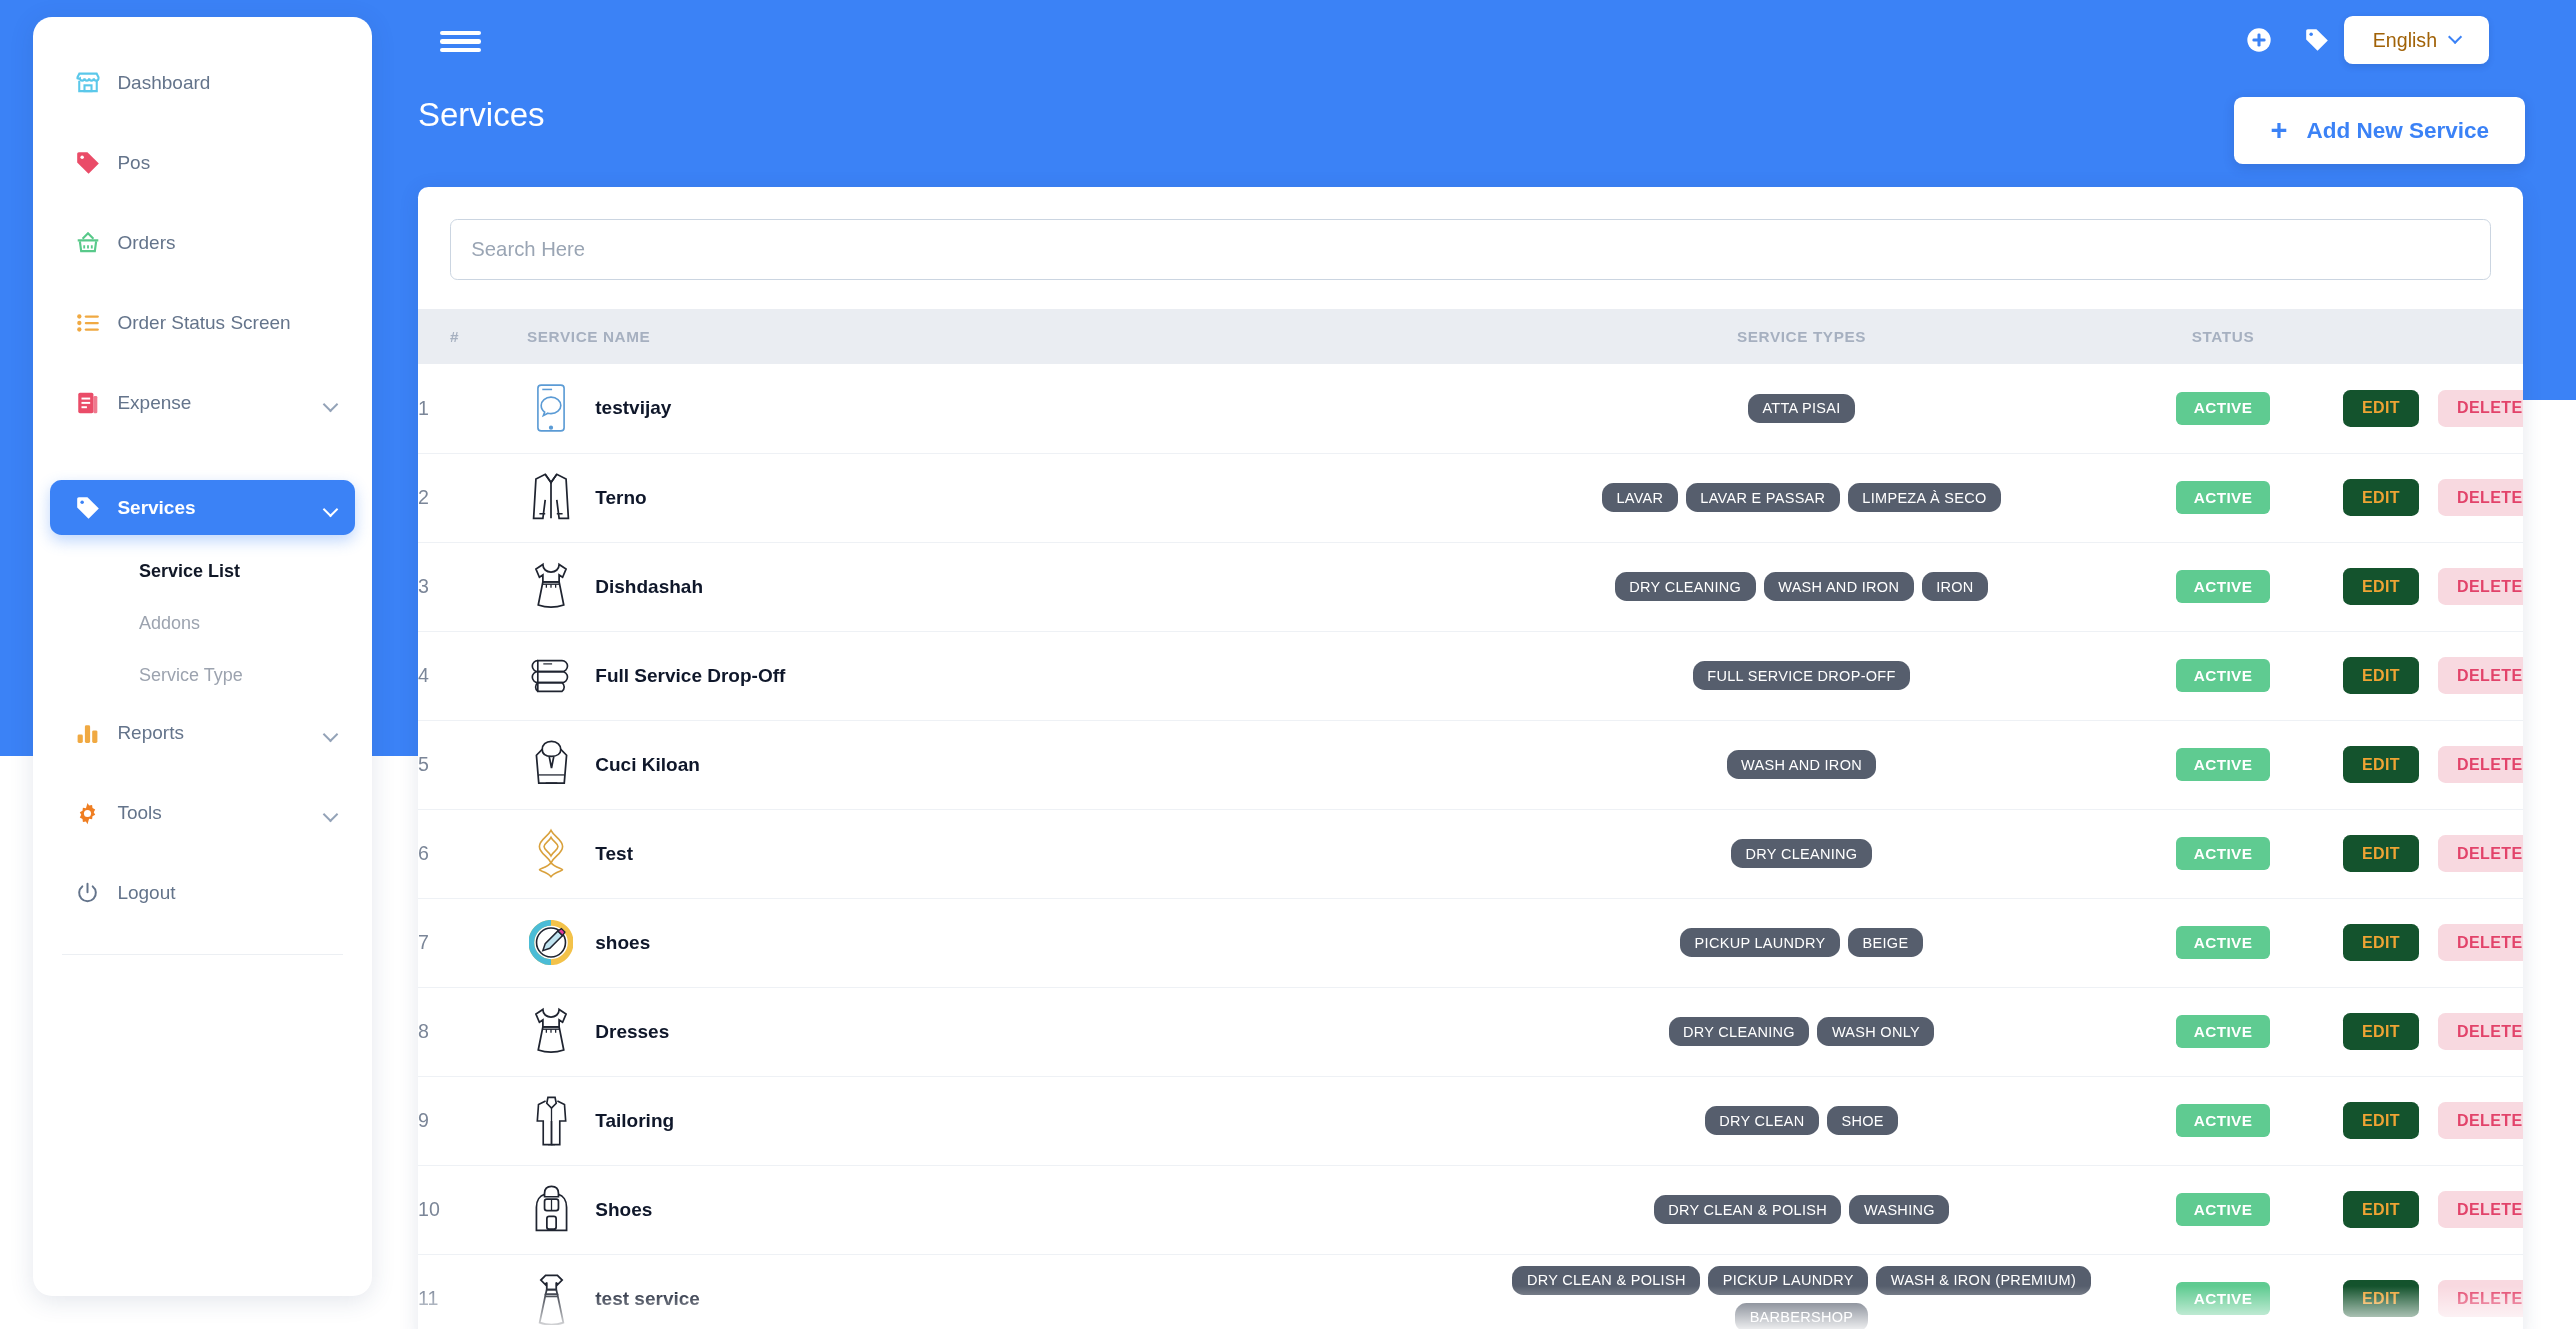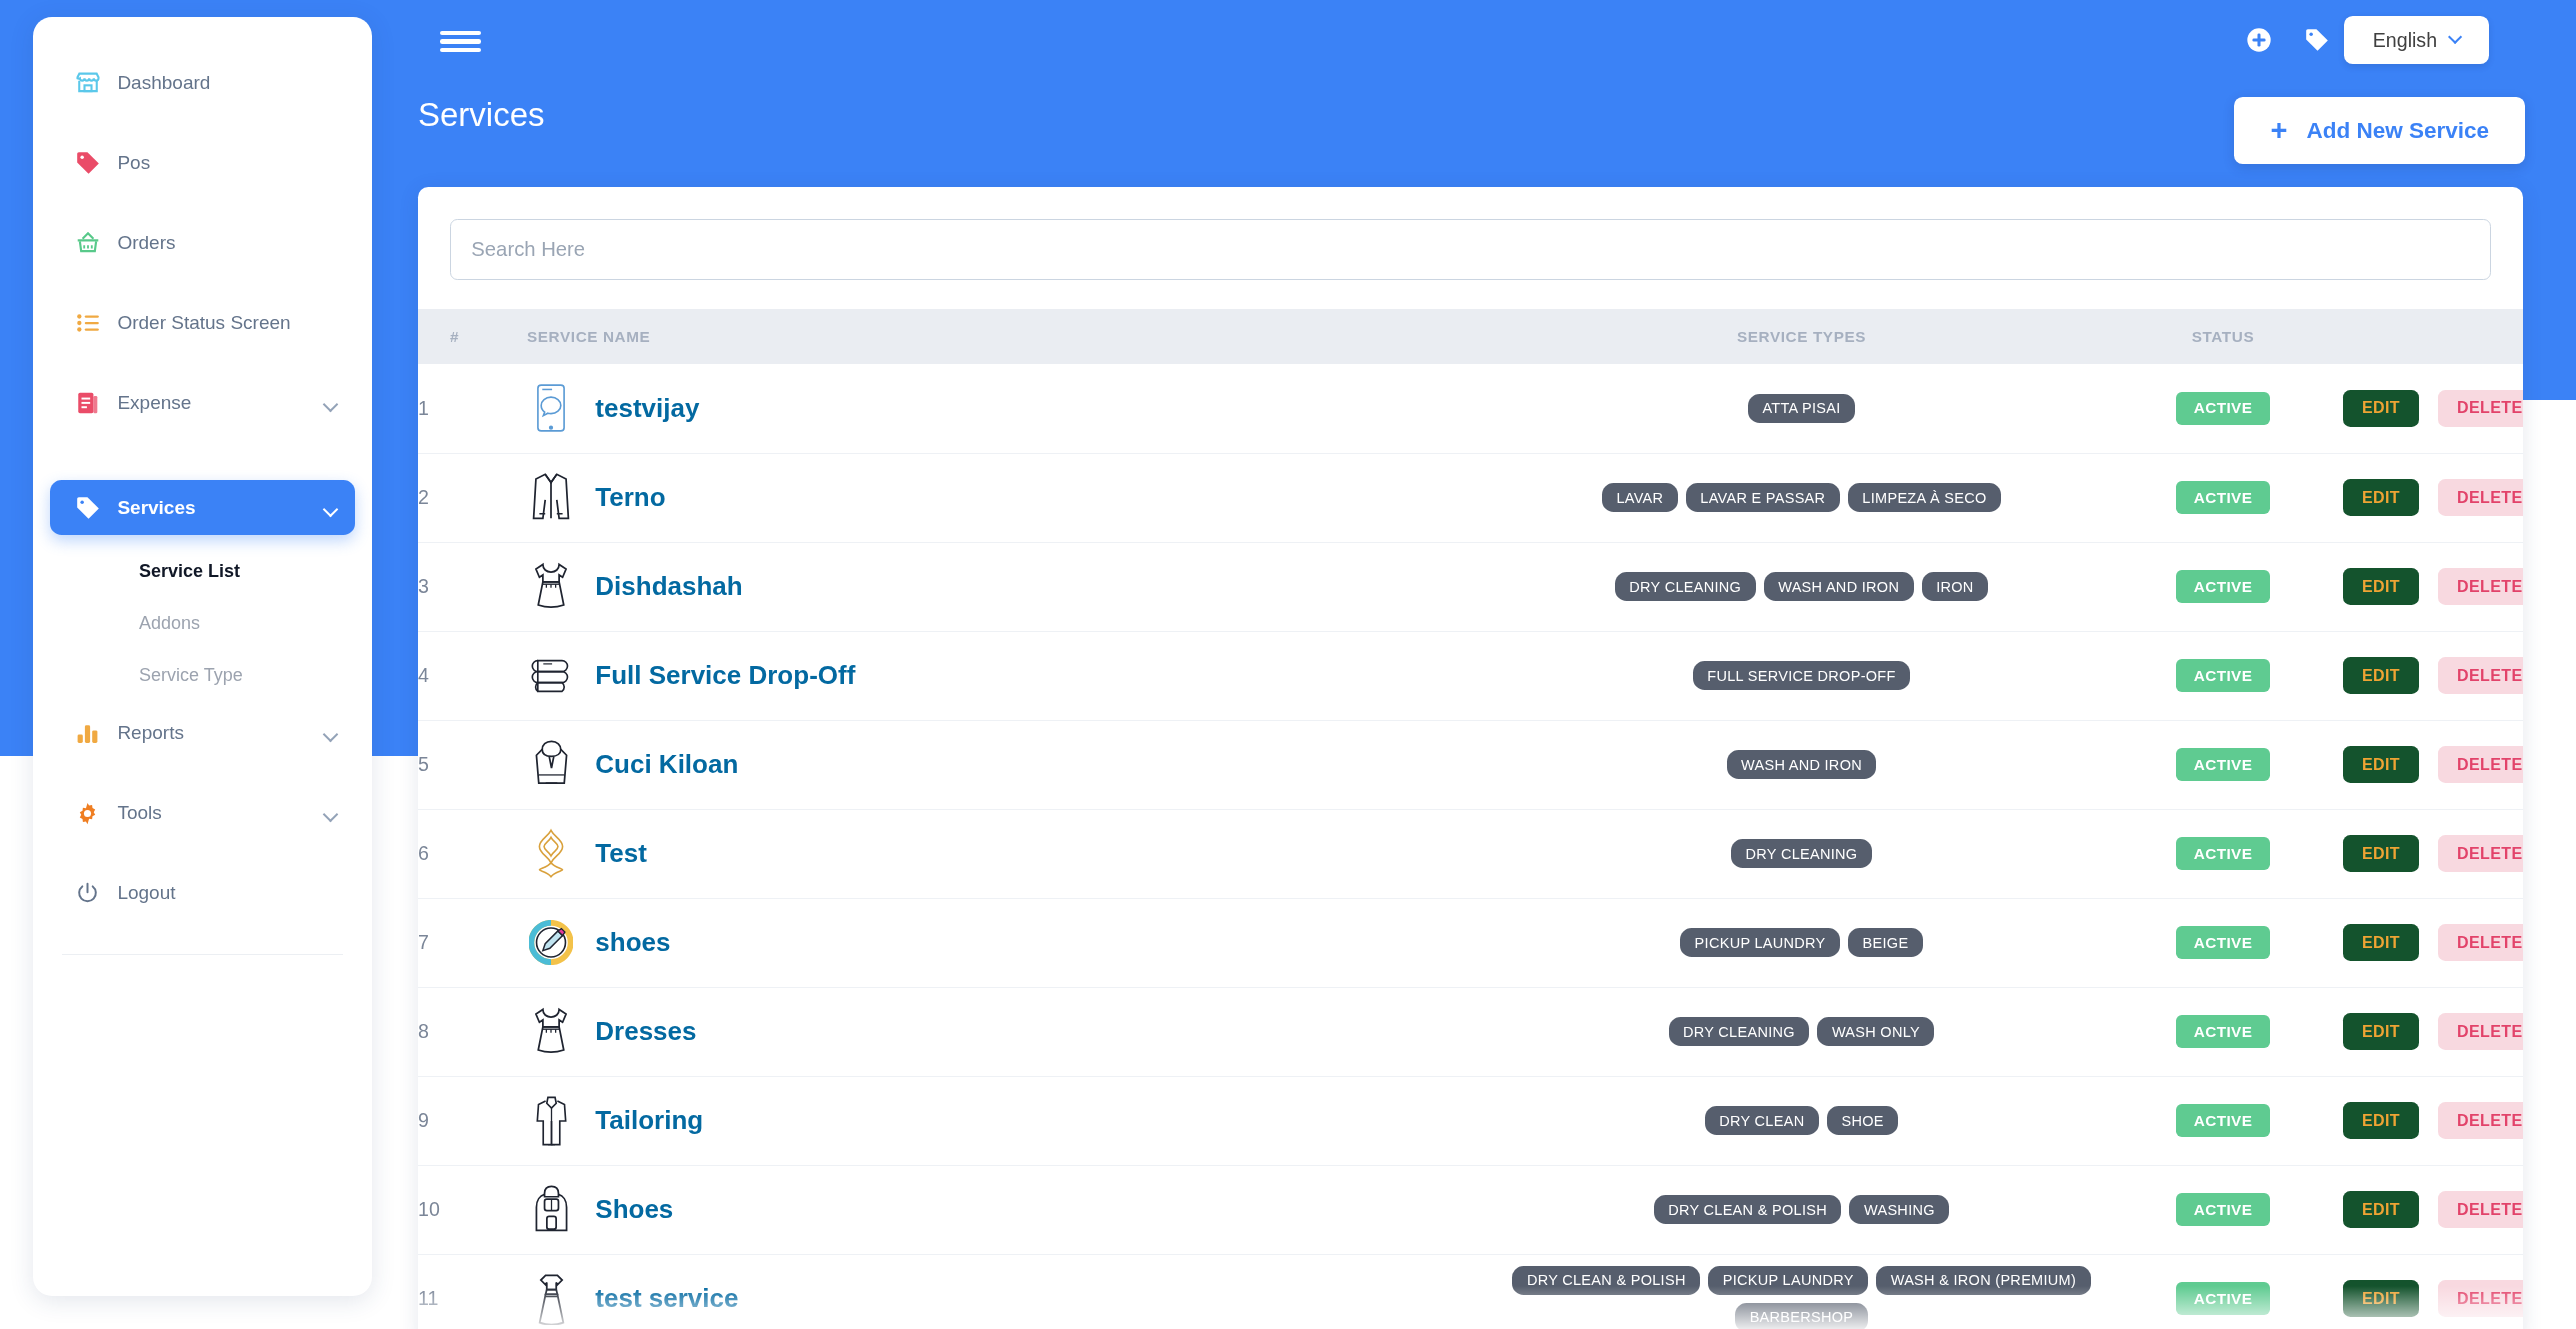--- a/index.html
+++ b/index.html
@@ -105,21 +105,21 @@
   .top-icons { position: absolute; right: 185px; top: 25px; display: flex; align-items: center; gap: 28px; }
   .top-icon { width: 30.5px; height: 30.5px; cursor: pointer; display: flex; align-items: center; justify-content: center; }
   .lang-pill {
     position: absolute; right: 87px; top: 16px;
     height: 48px; min-width: 145px;
     background: #ffffff; border-radius: 8.7px;
     display: flex; align-items: center; justify-content: center; gap: 13px;
     padding: 0 19px; cursor: pointer;
     box-shadow: 0 2.2px 6.5px rgba(20,40,90,.14);
   }
-  .lang-pill .lang-text { font-size: 19.6px; color: #404040; }
+  .lang-pill .lang-text { font-size: 19.6px; color: #a16207; }
   .lang-pill .lang-chev {
     width: 10.2px; height: 10.2px;
     border-right: 2.2px solid #3b82f6; border-bottom: 2.2px solid #3b82f6;
     transform: rotate(45deg); margin-top: -5.8px;
   }
 
   
   .page-title {
     position: absolute; left: 418px; top: 96px;
     font-size: 33px; color: #ffffff; font-weight: 400;
@@ -167,21 +167,21 @@
   th.c-act    { width: 218px; }
 
   table.services tbody td {
     border-bottom: 1.1px solid #eef1f5;
     height: 89px; vertical-align: middle; padding: 0;
   }
   td.c-num { padding-left: 32px; font-size: 19.6px; color: #7b8698; }
   td.c-name { }
   .name-cell { display: flex; align-items: center; gap: 20.3px; }
   .svc-icon { width: 48px; height: 52px; flex: 0 0 48px; display: flex; align-items: center; justify-content: center; }
-  .svc-name { font-size: 26px; font-weight: 700; color: #0369a1; }
+  .svc-name { font-size: 19px; font-weight: 700; color: #0f172a; }
   td.c-types { text-align: center; }
   .badges { display: flex; flex-wrap: wrap; gap: 8px; justify-content: center; align-items: center; }
   .badge {
     background: #565e6d; color: #ffffff;
     font-size: 14.5px; letter-spacing: 0.3px;
     padding: 6.5px 14.5px; border-radius: 11.6px; white-space: nowrap;
   }
   td.c-status { text-align: center; }
   .status-pill {
     display: inline-block; background: #5fcb91; color: #ffffff;

